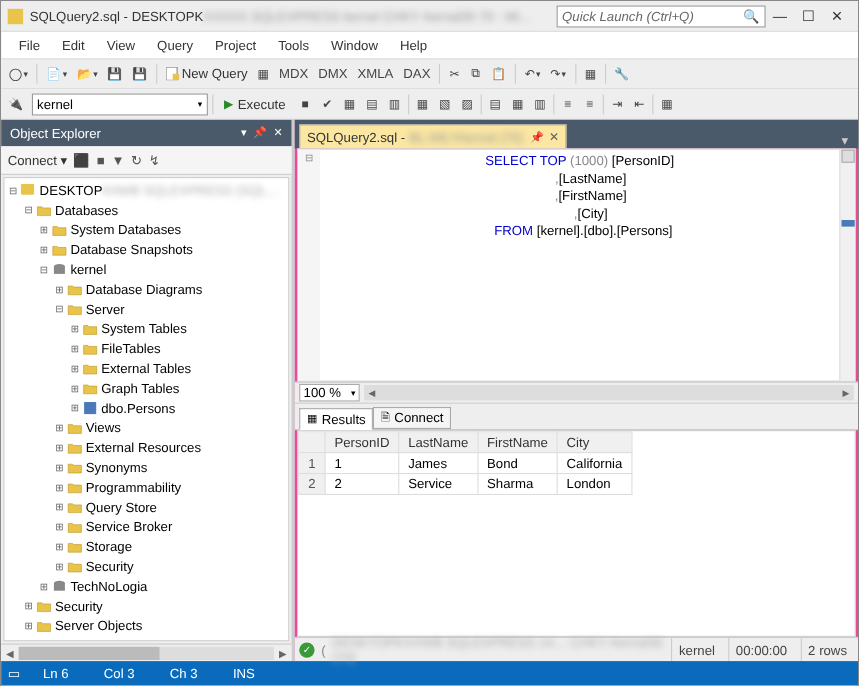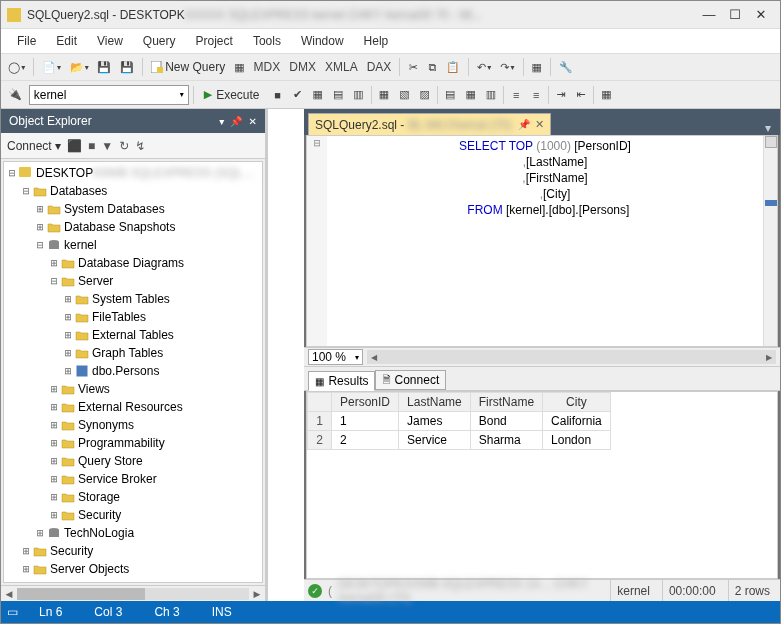--- a/index.html
+++ b/index.html
@@ -48,21 +48,21 @@
 .folder { fill: #e8c44a; stroke: #b89020; stroke-width:0.5; }
 .dbic { fill: #888; }
 .tableic { fill: #4a7ab8; }
 .srvic { fill: #e8c44a; }
 .tree-row .blur { filter: blur(3px); color: #aaa; }
 .oe .hscroll { height: 16px; background: #eee; border-top: 1px solid #ccc; display: flex; align-items: center; }
 .oe .hscroll .arrow { width: 16px; text-align: center; font-size: 9px; color: #666; cursor: pointer; }
 .oe .hscroll .track { flex:1; background: #ddd; height:12px; position: relative; }
 .oe .hscroll .thumb { position:absolute; left:0; width:55%; height:100%; background:#bbb; }
 
-.editor-area { flex: 1; display: flex; flex-direction: column; min-width: 0; background: #737373; margin-left: 36px; }
+.editor-area { flex: 1; display: flex; flex-direction: column; min-width: 0; background: #ec4899; }
 .tabstrip { height: 26px; display: flex; align-items: flex-end; padding: 2px 4px 0 4px; background: #4a5a6a; }
 .tab { height: 22px; background: #fbe7a2; border: 1px solid #aaa; border-bottom: none; padding: 0 6px; display: flex; align-items: center; gap: 4px; color: #333; cursor: pointer; }
 .tab .blur { filter: blur(3px); color:#999; }
 .tab .pin { font-size: 10px; color: #666; margin-left: 3px; }
 .tab .close { font-size: 11px; color: #666; cursor:pointer; }
 .tabstrip .tbfill { flex:1; }
 .tabstrip .dd { color: #ccc; padding: 0 5px; cursor:pointer; }
 .editor { flex: 0 0 212px; background: #fff; border: 1px solid #ccc; margin: 0 2px; display: flex; font-family: Consolas, monospace; font-size: 13px; position: relative; }
 .editor .gutter { width: 20px; background: #f5f5f5; color:#888; padding-top: 2px; }
 .editor .gutter .collapse { text-align:center; font-size:9px; color: #888; cursor:pointer; }
@@ -78,21 +78,21 @@
 .zoom .rest { flex:1; background:#ddd; height:14px; margin-left:4px; display:flex; align-items:center; }
 .zoom .rest .arrow { width:14px; text-align:center; font-size:8px; color:#666; }
 
 .results-tabs { height: 24px; display:flex; align-items:flex-end; padding: 0 4px; background:#eee; border-bottom:1px solid #ccc;}
 .rtab { height:20px; border:1px solid #aaa; padding:0 6px; display:flex; align-items:center; gap:4px; background:#f5f5f5; cursor:pointer; }
 .rtab.active { background:#fff; border-bottom-color:#fff; position:relative; top:1px; }
 .rtab .ic { font-size:10px; }
 .grid { flex:1; background:#fff; margin:0 2px; border:1px solid #ccc; overflow:auto; }
 .grid table { border-collapse:collapse; font-size:12px; }
 .grid th, .grid td { border:1px solid #ddd; padding:2px 8px; text-align:left; height:18px; background:#fff; }
-.grid th { background:#f0f0f0; font-weight:normal; color:#333;text-align:center; }
+.grid th { background:#f0f0f0; font-weight:normal; color:#333; }
 .grid .rownum { background:#f0f0f0; text-align:center; width:24px; color:#555; }
 .grid .sel-cell { border:1px dotted #333; }
 
 .qstatus { height: 22px; background: #eee; border-top:1px solid #ccc; display:flex; align-items:center; padding:0 4px; gap:6px; font-size:11px; color:#444; }
 .qstatus .ok { width:14px; height:14px; border-radius:50%; background:#3a9a3a; color:#fff; display:flex; align-items:center; justify-content:center; font-size:9px; }
 .qstatus .cell { border-left:1px solid #ccc; padding:0 6px; height:100%; display:flex; align-items:center; }
 .qstatus .blur { filter: blur(3px); color:#aaa; flex:1; }
 
 .statusbar { height: 22px; background: #0a6bbd; color:#fff; display:flex; align-items:center; padding:0 6px; gap:4px; font-size:11px; }
 .statusbar .cell { padding: 0 14px; }
@@ -100,20 +100,24 @@
 </style>
 </head>
 <body>
 
 <div class="titlebar">
   <div class="appicon"></div>
   <div class="title">
     <span>SQLQuery2.sql - DESKTOPK</span><span class="blur">XXXXX SQLEXPRESS kernel CHKY Aernal30 70 - Mi...</span>
   </div>
   <div class="spacer"></div>
+  <div class="quicklaunch">
+    <span textcontent="Quick Launch (Ctrl+Q)">Quick Launch (Ctrl+Q)</span>
+    <span class="search-ic">🔍</span>
+  </div>
   <div class="winbtn">—</div>
   <div class="winbtn">☐</div>
   <div class="winbtn">✕</div>
 </div>
 
 <div class="menubar">
   <span>File</span>
   <span>Edit</span>
   <span>View</span>
   <span>Query</span>

